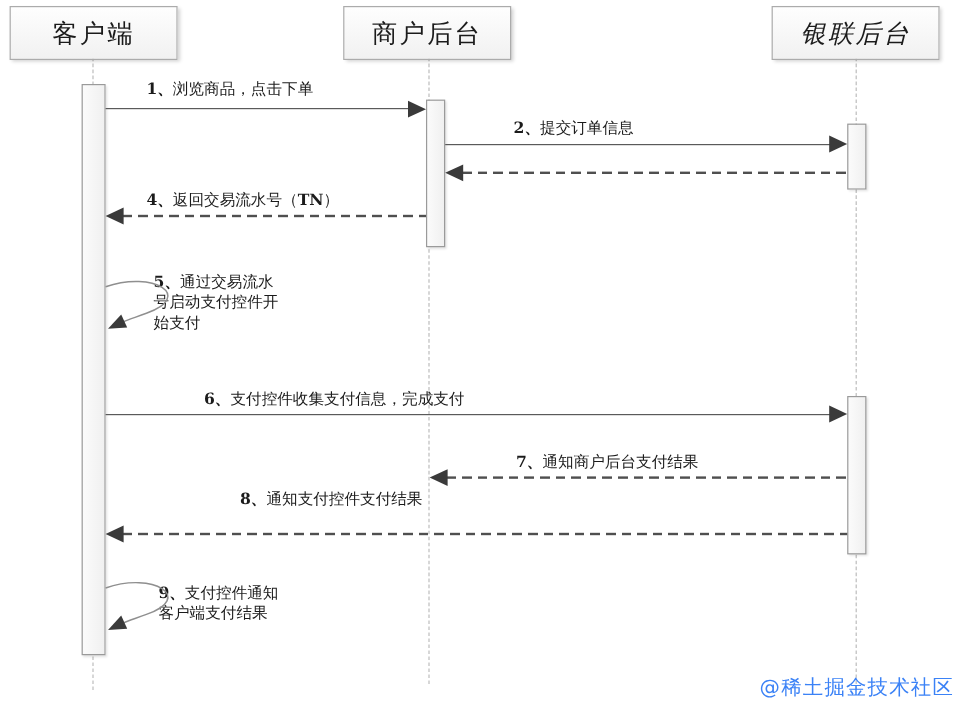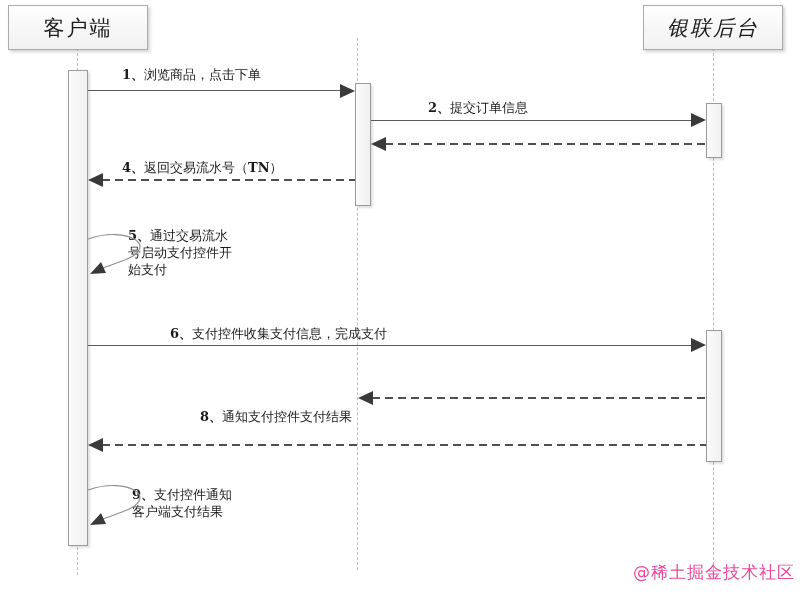--- a/index.html
+++ b/index.html
@@ -35,34 +35,37 @@
   .ah-right{border-left:15px solid #3a3a3a;border-top:7px solid transparent;border-bottom:7px solid transparent;}
   .ah-left{border-right:15px solid #3a3a3a;border-top:7px solid transparent;border-bottom:7px solid transparent;}
   .msg-label{
     position:absolute;font-size:13px;line-height:17px;white-space:nowrap;
   }
   .msg-label b{font-weight:bold;}
   .loop-svg{position:absolute;overflow:visible;}
   .watermark{
     position:absolute;left:610px;top:561px;width:185px;text-align:right;
     font-family:"DejaVu Sans","Liberation Sans",sans-serif;
-    font-size:17px;color:#ec4899;letter-spacing:1px;
+    font-size:17px;color:#3b82f6;letter-spacing:1px;
   }
 </style>
 </head>
 <body>
 
 <div class="canvas">
 
   <div class="lifeline" style="left:77px;top:38px;height:537px;"></div>
   <div class="lifeline" style="left:357px;top:38px;height:532px;"></div>
   <div class="lifeline" style="left:713px;top:38px;height:537px;"></div>
 
   <div class="participant" style="left:8px;">
     <span>客户端</span>
+  </div>
+  <div class="participant" style="left:286px;">
+    <span>商户后台</span>
   </div>
   <div class="participant" style="left:643px;font-style:italic;">
     <span>银联后台</span>
   </div>
 
   <div class="activation" style="left:68px;top:70px;width:20px;height:476px;"></div>
   <div class="activation" style="left:355px;top:83px;width:16px;height:123px;"></div>
   <div class="activation" style="left:706px;top:103px;width:16px;height:55px;"></div>
   <div class="activation" style="left:706px;top:330px;width:16px;height:132px;"></div>
 
@@ -96,20 +99,23 @@
     <path d="M 2 8 C 42 -6, 76 16, 36 30 C 28 33, 22 35, 17 37" fill="none" stroke="#8f8f8f" stroke-width="1.2"></path>
     <polygon points="4,43 15,31 20,42" fill="#3a3a3a"></polygon>
   </svg>
 
   <div class="msg-label" style="left:170px;top:325px;width:300px;">
     <b>6、</b><span>支付控件收集支付信息，完成支付</span>
   </div>
   <div class="line-solid" style="left:88px;top:345px;width:605px;"></div>
   <div class="ah ah-right" style="left:691px;top:338px;"></div>
 
+  <div class="msg-label" style="left:430px;top:377px;width:220px;">
+    <b>7、</b><span>通知商户后台支付结果</span>
+  </div>
   <div class="line-dashed" style="left:372px;top:397px;width:334px;"></div>
   <div class="ah ah-left" style="left:358px;top:391px;"></div>
 
   <div class="msg-label" style="left:200px;top:408px;width:220px;">
     <b>8、</b><span>通知支付控件支付结果</span>
   </div>
   <div class="line-dashed" style="left:102px;top:444px;width:604px;"></div>
   <div class="ah ah-left" style="left:88px;top:438px;"></div>
 
   <div class="msg-label" style="left:132px;top:486px;width:138px;">

